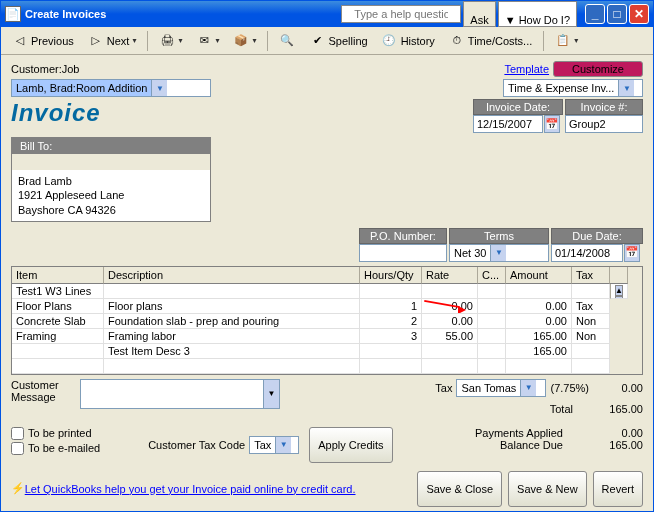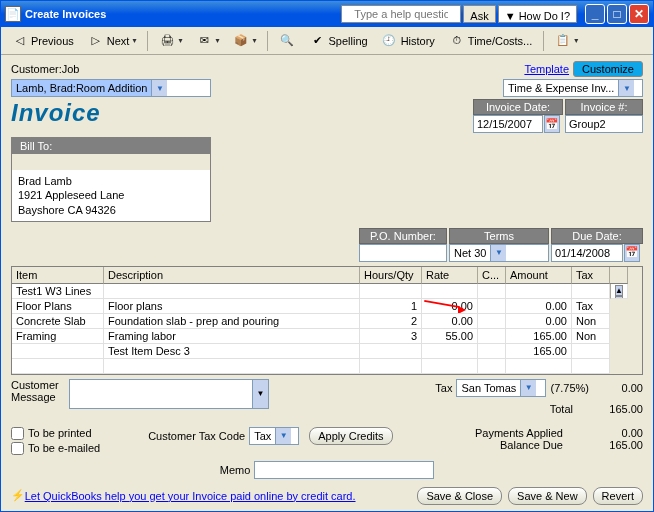--- a/index.html
+++ b/index.html
@@ -3,40 +3,40 @@
 <meta charset="utf-8">
 <style>
 * { box-sizing: border-box; margin: 0; padding: 0; }
 body { font-family: Tahoma, Arial, sans-serif; font-size: 11px; background: #fff; }
 .window { width: 654px; height: 512px; border: 1px solid #0054e3; background: #ece9d8; display: flex; flex-direction: column; }
 .titlebar { height: 26px; background: linear-gradient(to bottom, #3c8cde 0%, #0054e3 50%, #0054e3 100%); display: flex; align-items: center; padding: 0 4px; }
 .title-icon { width: 16px; height: 16px; background: #fff; border: 1px solid #666; margin-right: 4px; display:flex; align-items:center; justify-content:center; }
 .titlebar .title { color: #fff; font-weight: bold; flex-shrink: 0; }
 .titlebar .spacer { flex: 1; }
 .help-q { background: #fff; border: 1px solid #888; height: 18px; width: 120px; padding: 0 12px; font-size: 11px; }
-.ask-btn, .howdoi { height: 18px; border: 1px solid #888; background: #ece9d8; font-size: 11px; padding: 4px 6px; margin-left: 2px; }
+.ask-btn, .howdoi { height: 18px; border: 1px solid #888; background: #ece9d8; font-size: 11px; padding: 12px 6px; margin-left: 2px; }
 .howdoi { background: #fff; }
 .winbtns { display: flex; gap: 2px; margin-left: 8px; }
 .winbtn { width: 20px; height: 20px; border: 1px solid #fff; border-radius: 3px; color: #fff; font-weight: bold; display:flex; align-items:center; justify-content:center; font-size:12px;}
 .winbtn.min { background: #2f6ac0; }
 .winbtn.max { background: #2f6ac0; }
 .winbtn.close { background: #e04030; }
 
 .toolbar { height: 28px; background: #ece9d8; border-bottom: 1px solid #aca899; display: flex; align-items: center; padding: 0 6px; gap: 4px; }
 .tbtn { display: inline-flex; align-items: center; gap: 3px; padding: 2px 4px; border: 1px solid transparent; cursor: pointer; }
 .tb-icon { width: 16px; height: 16px; display:inline-flex; align-items:center; justify-content:center; }
 .tsep { width: 1px; height: 20px; background: #aca899; margin: 0 2px; }
 .dd-arrow { font-size: 8px; color: #333; }
 
 .content { flex:1; padding: 6px 10px 10px 10px; display:flex; flex-direction:column; overflow:hidden; }
 .row { display: flex; align-items: center; }
 .custjob-row { margin-bottom: 2px; }
 .lbl { font-size: 11px; }
 .template-link { color: #00f; text-decoration: underline; cursor: pointer; margin-right: 4px; }
-.cust-btn { border: 1px solid #888; background: #0ea5e9; padding: 1px 8px; font-size: 11px; border-radius:3px;}
+.cust-btn { border: 1px solid #888; background: #be185d; padding: 1px 18px; font-size: 11px; border-radius:3px;}
 .combo { display: inline-flex; align-items: flex-end; border: 1px solid #7f9db9; background: #fff; height: 18px; }
 .combo .val { padding: 0 4px; height: 100%; display:flex; align-items:center; min-width: 0; white-space:nowrap; overflow:hidden;}
 .combo .arrow { width: 16px; height: 100%; background: #c6d3ef; border-left: 1px solid #7f9db9; display:flex; align-items:center; justify-content:center; font-size:8px; color:#4a6; }
 .combo .arrow.blue { color: #2a6dc0; }
 .selected-hl { background: #a6c8ff; }
 
 .hdr-row { display:flex; margin-top: 2px; }
 .invoice-title { color: #0369a1; font-size: 24px; font-weight: bold; font-style: italic; letter-spacing: 1px; flex:1; }
 .field-col { display:flex; flex-direction:column; }
 .field-label { background: #808080; color: #fff; text-align: center; padding: 1px 4px; font-size: 11px; border: 1px solid #666;}
@@ -56,32 +56,32 @@
 .grid-row > div { background: #fff; border-right: 1px solid #e0e0e0; border-bottom: 1px solid #e0e0e0; padding: 1px 4px; font-size: 11px; white-space:nowrap; overflow:hidden; height: 15px; }
 .grid-row > div.num { text-align: right; }
 .scroll-col { grid-row: span 6; background: #ece9d8; border-left:1px solid #aca899; display:flex; flex-direction:column; }
 .sarrow { height: 15px; background: #c6d3ef; border:1px solid #888; font-size:8px; display:flex; align-items:center; justify-content:center; }
 .strack { flex:1; background:#ece9d8; }
 
 .red-arrow { position: relative; }
 .red-arrow::before { content:''; position:absolute; left: 2px; top: 4px; width: 36px; height: 2px; background: red; transform: rotate(10deg);}
 .red-arrow::after { content:''; position:absolute; left: 36px; top: 7px; border-left: 8px solid red; border-top: 4px solid transparent; border-bottom: 4px solid transparent; }
 
-.below-grid { display:flex; margin-top: 4px; gap: 0; }
+.below-grid { display:flex; margin-top: 4px; gap: 11px; }
 .cust-msg-lbl { width: 58px; }
 .cust-msg { border: 1px solid #7f9db9; background:#fff; height: 30px; width: 200px; display:flex; }
 .cust-msg .arrow { width: 16px; background:#c6d3ef; border-left:1px solid #7f9db9; display:flex; align-items:center; justify-content:center; font-size:8px;}
 
 .divider { height:1px; background:#aca899; margin: 6px 0; }
 
 .bottom { display:flex; align-items:flex-start; gap:8px; }
 .chk { display:flex; align-items:center; gap:4px; margin-bottom:2px;}
 .chk input { width:13px; height:13px; }
 
-.btn { border: 1px solid #888; background: linear-gradient(#fff,#e0e0d0); padding: 2px 8px; font-size:11px; border-radius:8px; cursor:pointer; }
+.btn { border: 1px solid #888; background: linear-gradient(#fff,#e0e0d0); padding: 11px 8px; font-size:11px; border-radius:3px; cursor:pointer; }
 
 .qb-link { color: #00f; text-decoration: underline; font-size: 11px; text-align: center; }
 .bolt { color: #f5c518; }
 </style>
 </head>
 <body>
 
 <div class="window">
   <div class="titlebar">
     <div class="title-icon">📄</div>
@@ -332,24 +332,20 @@
             <span>Payments Applied</span>
             <span style="width:50px;text-align:right">0.00</span>
           </div>
         <div class="row" style="gap:30px; justify-content:flex-end;">
             <span>Balance Due</span>
             <span style="width:50px;text-align:right">165.00</span>
           </div>
       </div>
     </div>
 
-    <div class="row" style="margin-top:4px; justify-content:center; gap:4px;">
-      <span>Memo</span>
-      <input class="field-input" style="width: 180px;" value="">
-    </div>
 
     <div class="row" style="margin-top:8px;">
       <span class="bolt">⚡</span>
       <a href="#" class="qb-link">Let QuickBooks help you get your Invoice paid online by credit card.</a>
       <div style="flex:1"></div>
       <button class="btn">Save &amp; Close</button>
       <button class="btn" style="margin-left:6px;">Save &amp; New</button>
       <button class="btn" style="margin-left:6px;">Revert</button>
     </div>
   </div>

